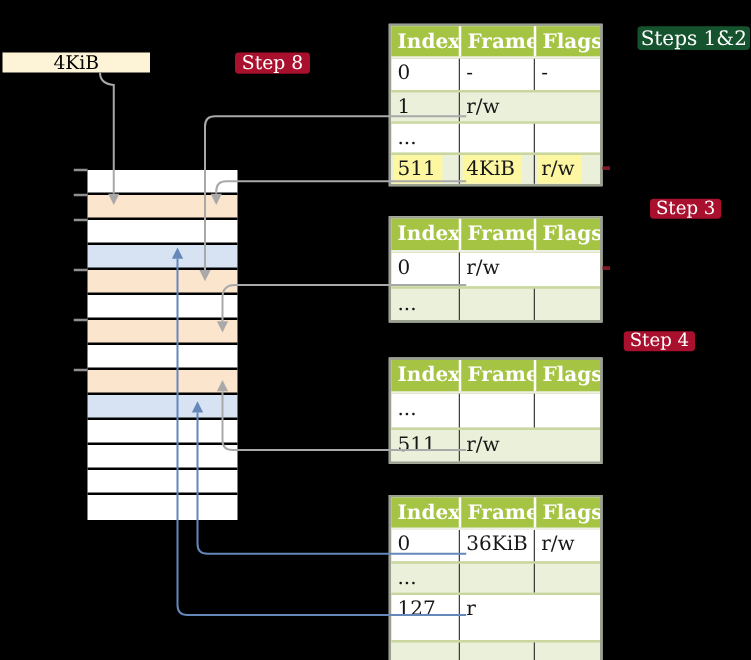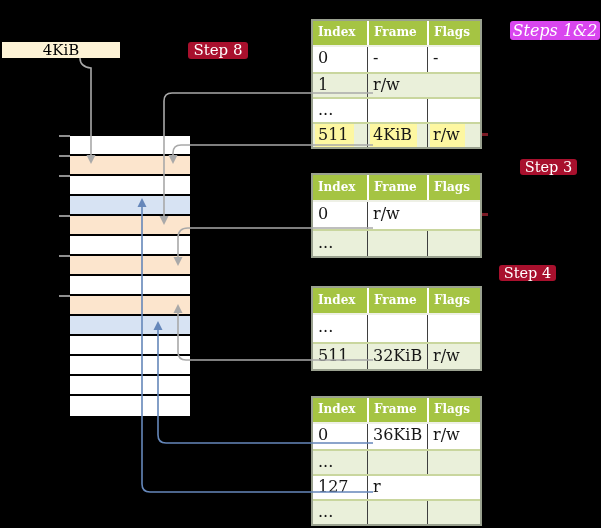--- a/index.html
+++ b/index.html
@@ -20,41 +20,41 @@
   .mrow:last-child{border-bottom:none;}
 
   .tick{position:absolute;left:59px;width:11px;height:2px;}
 
   .ptable{position:absolute;left:311px;width:171px;box-sizing:border-box;
           border:2px solid #9aa18f;background:#fff;}
   .trow{display:flex;box-sizing:border-box;}
   .trow.header{border-bottom:2px solid #eef0e6;}
   .tcell{box-sizing:border-box;overflow:hidden;white-space:nowrap;padding-left:5px;}
   .tcell.c0{width:54px;} .tcell.c1{width:60px;} .tcell.c2{width:53px;}
-  .header .tcell{color:#fff;font-weight:bold;font-size:12px;}
+  .header .tcell{color:#fff;font-weight:bold;font-size:16px;}
   .header .tcell.c1,.header .tcell.c2{border-left:2px solid #fff;}
   .body .tcell{color:#161616;font-size:16px;}
   .body .tcell.c1,.body .tcell.c2{border-left:1px solid #3f3f3f;}
   .trow.body + .trow.body{border-top:2px solid #c9d69e;}
   .hl{display:inline-block;margin-left:-3px;padding:0 5px 1px 3px;}
 
   #overlay{position:absolute;left:0;top:0;pointer-events:none;}
   .dash{position:absolute;width:6px;height:3px;}
 </style>
 </head>
 <body>
 
 <div id="canvas">
 
   <div class="root-box" style="background: rgb(253, 243, 214);">
     <span>4KiB</span>
   </div>
 
   <div class="badge b-step0" style="background: rgb(168, 16, 45);">Step 8</div>
-  <div class="badge b-steps12" style="background: #d946ef; font-style: italic;">Steps 1&amp;2</div>
+  <div class="badge b-steps12" style="background: #14532d;">Steps 1&amp;2</div>
   <div class="badge b-step3" style="background: rgb(168, 16, 45);">Step 3</div>
   <div class="badge b-step4" style="background: rgb(168, 16, 45);">Step 4</div>
 
   <div id="memory">
       <div class="mrow" style="background: rgb(255, 255, 255);"></div>
       <div class="mrow" style="background: rgb(252, 229, 205);"></div>
       <div class="mrow" style="background: rgb(255, 255, 255);"></div>
       <div class="mrow" style="background: rgb(215, 227, 243);"></div>
       <div class="mrow" style="background: rgb(252, 229, 205);"></div>
       <div class="mrow" style="background: rgb(255, 255, 255);"></div>
@@ -124,41 +124,40 @@
           <div class="tcell c1">Frame</div>
           <div class="tcell c2">Flags</div>
         </div>
         <div class="trow body" style="height: 27px; line-height: 24px; border-top-color: rgb(201, 214, 158);">
           <div class="tcell c0"><span>...</span></div>
           <div class="tcell c1"></div>
           <div class="tcell c2"></div>
         </div>
         <div class="trow body shaded" style="height: 27px; line-height: 24px; background: rgb(234, 240, 218); border-top-color: rgb(201, 214, 158);">
           <div class="tcell c0"><span>511</span></div>
-          <div class="tcell c1"><span>32KiB</span></div>
           <div class="tcell c2"><span>r/w</span></div>
         </div>
       </div>
       <div class="ptable" style="top: 396px; border-color: rgb(154, 161, 143);">
         <div class="trow header" style="height: 26px; line-height: 23px; background: rgb(165, 196, 67);">
           <div class="tcell c0">Index</div>
           <div class="tcell c1">Frame</div>
           <div class="tcell c2">Flags</div>
         </div>
         <div class="trow body" style="height: 25px; line-height: 22px; border-top-color: rgb(201, 214, 158);">
           <div class="tcell c0"><span>0</span></div>
           <div class="tcell c1"><span>36KiB</span></div>
           <div class="tcell c2"><span>r/w</span></div>
         </div>
         <div class="trow body shaded" style="height: 25px; line-height: 22px; background: rgb(234, 240, 218); border-top-color: rgb(201, 214, 158);">
           <div class="tcell c0"><span>...</span></div>
           <div class="tcell c1"></div>
           <div class="tcell c2"></div>
         </div>
-        <div class="trow body" style="height: 25px; line-height: 22px; border-top-color: rgb(201, 214, 158);">
+        <div class="trow body" style="height: 38px; line-height: 22px; border-top-color: rgb(201, 214, 158);">
           <div class="tcell c0"><span>127</span></div>
           <div class="tcell c2"><span>r</span></div>
         </div>
         <div class="trow body shaded" style="height: 25px; line-height: 22px; background: rgb(234, 240, 218); border-top-color: rgb(201, 214, 158);">
           <div class="tcell c0"><span>...</span></div>
           <div class="tcell c1"></div>
           <div class="tcell c2"></div>
         </div>
       </div>
     </div>

